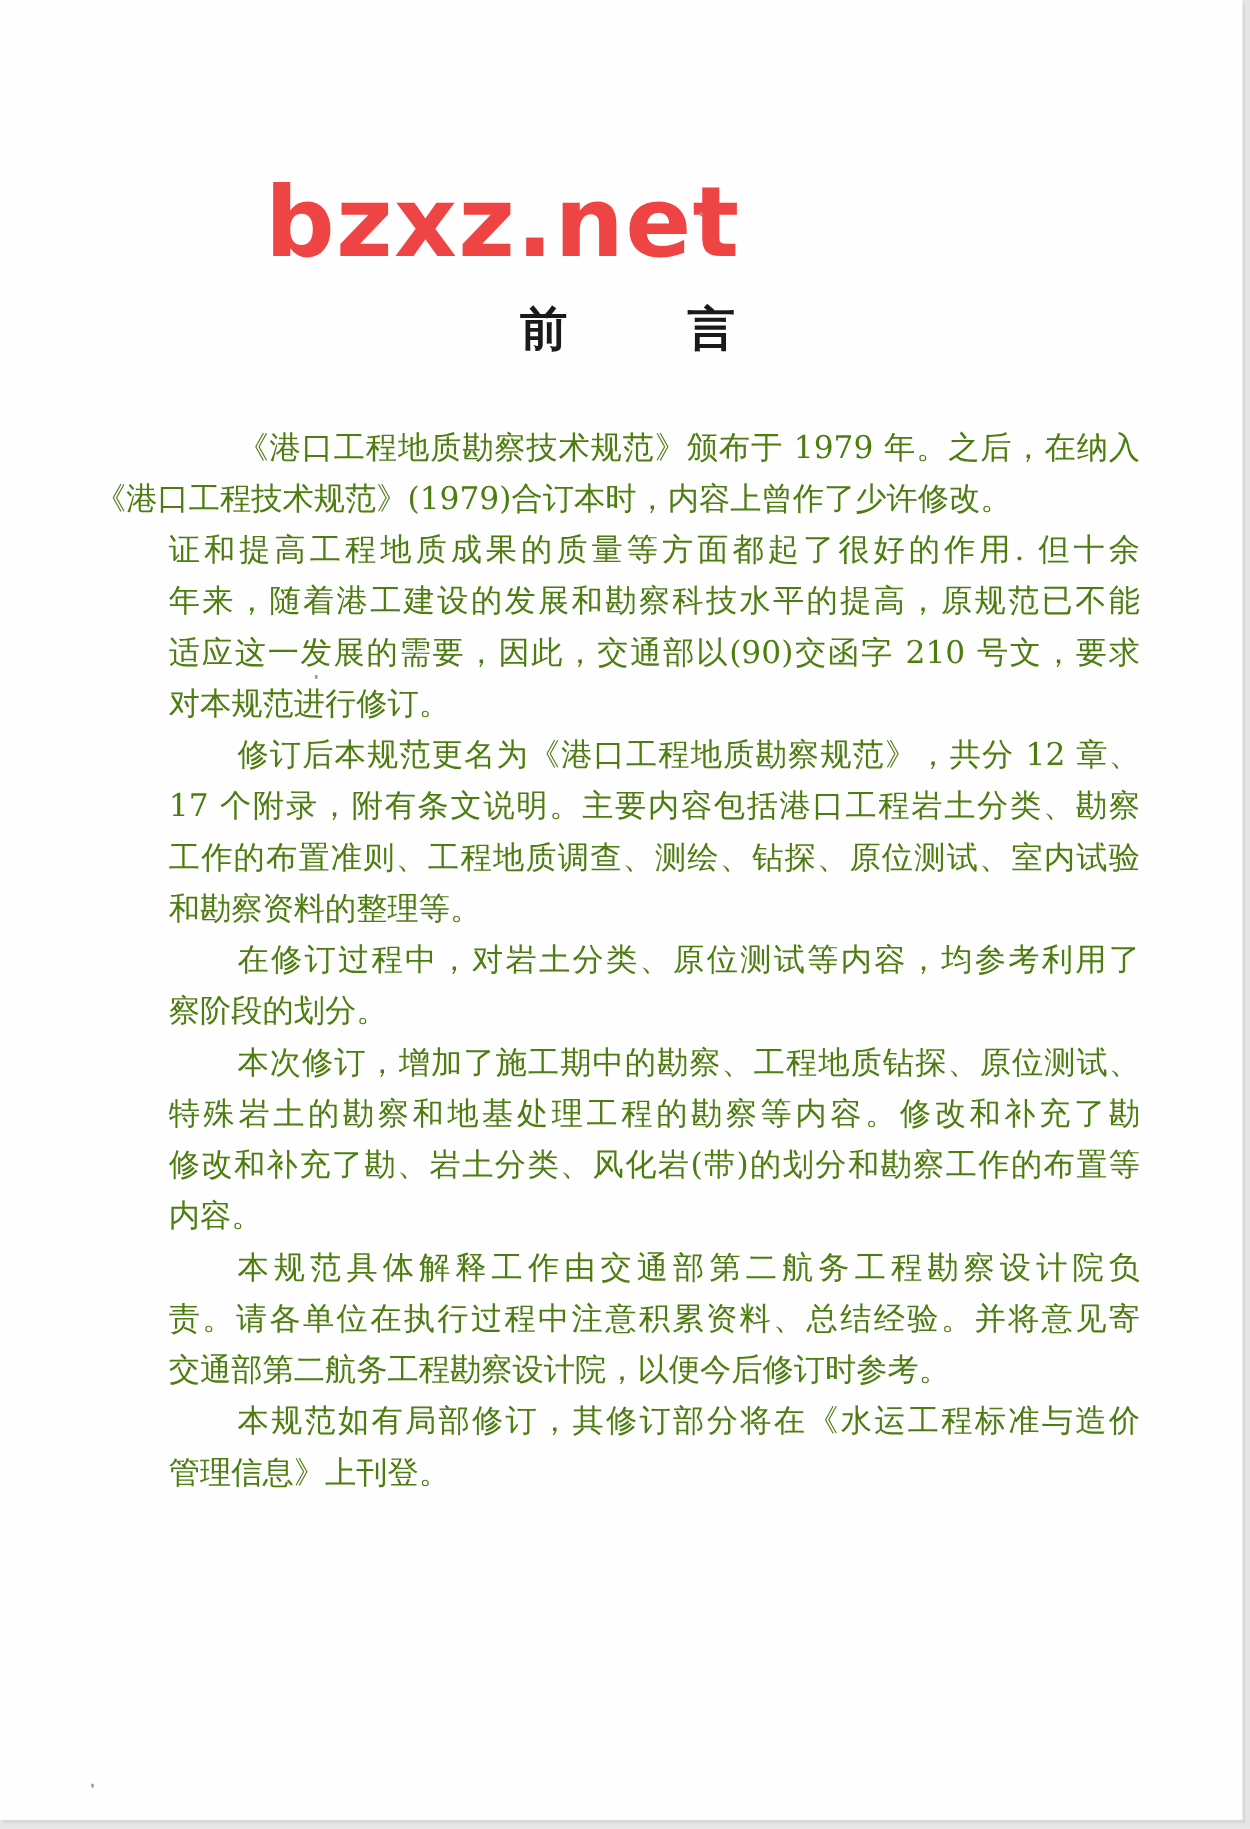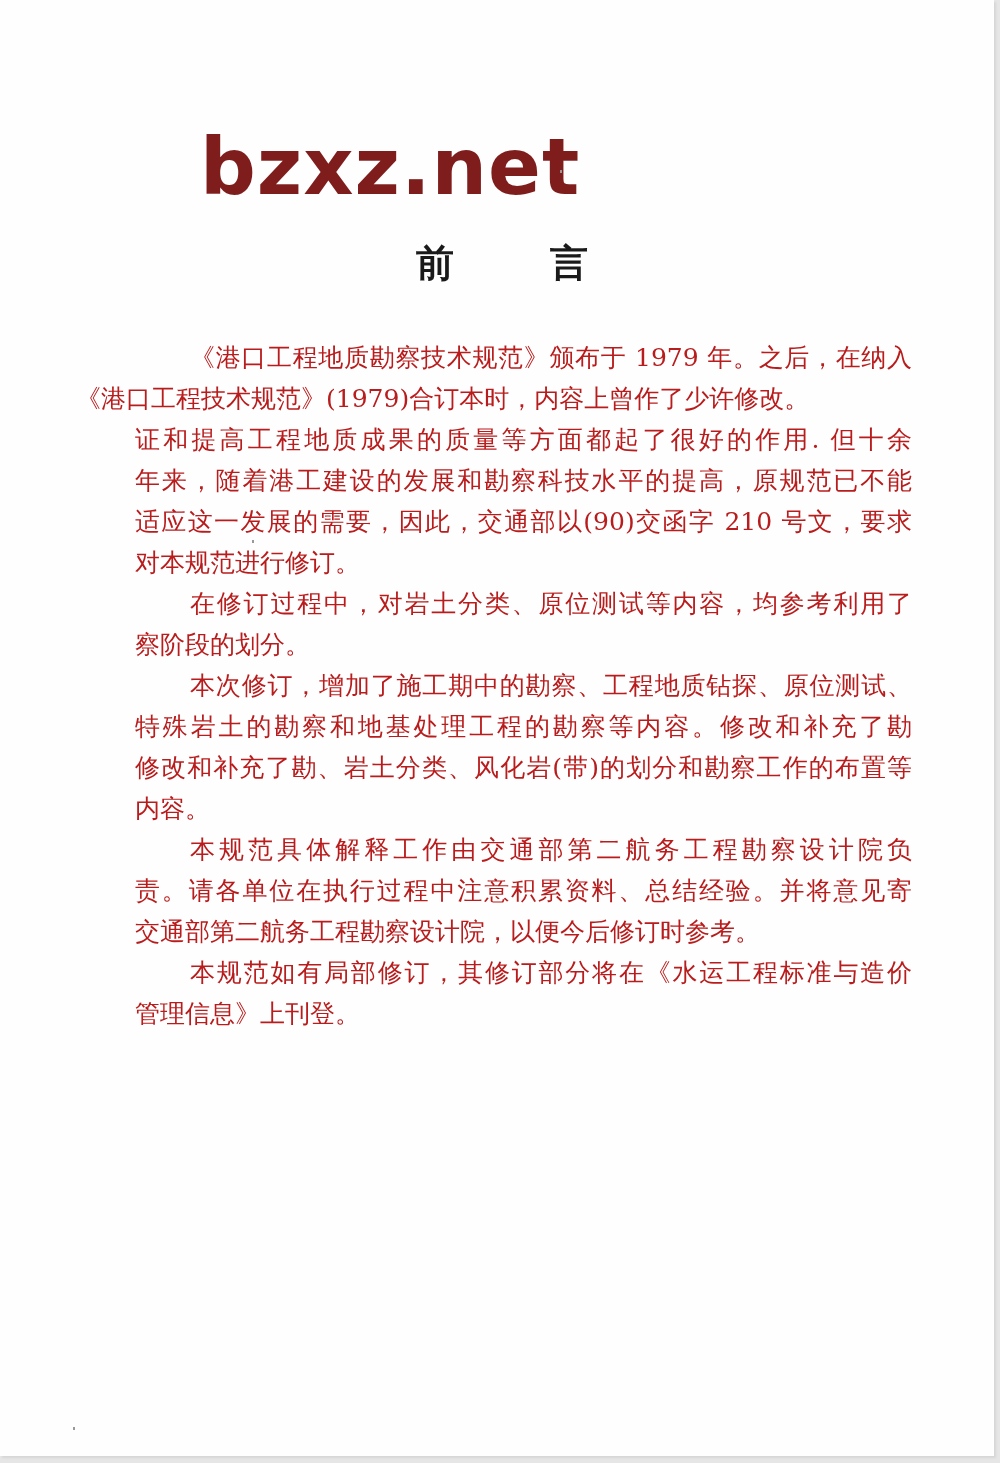--- a/index.html
+++ b/index.html
@@ -23,23 +23,23 @@
       box-shadow: 2px 2px 2px #d6d6d6;
     }
     .watermark {
       position: absolute;
       left: 200px;
       top: 128px;
       font-family: "DejaVu Sans", sans-serif;
       font-weight: bold;
       font-size: 78px;
       letter-spacing: 1px;
-      color: #7f1d1d;
+      color: #ef4444;
       line-height: 1;
-      margin: 0;
+      margin: 12px;
     }
     .title {
       position: absolute;
       left: 0;
       width: 1000px;
       top: 244px;
       text-align: center;
       font-family: "DejaVu Serif", serif;
       font-weight: bold;
       font-size: 38px;
@@ -54,21 +54,21 @@
     .title .gap {
       width: 96px;
     }
     .body-text {
       position: absolute;
       left: 80px;
       top: 337px;
       width: 832px;
       font-family: "DejaVu Serif", serif;
       font-size: 25px;
-      color: #b91c1c;
+      color: #4d7c0f;
       line-height: 41px;
     }
     .para {
       margin: 0;
       text-indent: 55px;
       text-align: justify;
       text-align-last: left;
     }
     .line {
       display: block;
@@ -105,20 +105,26 @@
       <span class="line first">《港口工程地质勘察技术规范》颁布于 1979 年。之后，在纳入</span>
       <span class="line last" style="text-indent:-4px">《港口工程技术规范》(1979)合订本时，内容上曾作了少许修改。</span>
     </div>
     <div class="para">
       <span class="line">证和提高工程地质成果的质量等方面都起了很好的作用. 但十余</span>
       <span class="line">年来，随着港工建设的发展和勘察科技水平的提高，原规范已不能</span>
       <span class="line">适应这一发展的需要，因此，交通部以(90)交函字 210 号文，要求</span>
       <span class="line last">对本规范进行修订。</span>
     </div>
     <div class="para">
+      <span class="line first">修订后本规范更名为《港口工程地质勘察规范》，共分 12 章、</span>
+      <span class="line">17 个附录，附有条文说明。主要内容包括港口工程岩土分类、勘察</span>
+      <span class="line">工作的布置准则、工程地质调查、测绘、钻探、原位测试、室内试验</span>
+      <span class="line last">和勘察资料的整理等。</span>
+    </div>
+    <div class="para">
       <span class="line first">在修订过程中，对岩土分类、原位测试等内容，均参考利用了</span>
       <span class="line last">察阶段的划分。</span>
     </div>
     <div class="para">
       <span class="line first">本次修订，增加了施工期中的勘察、工程地质钻探、原位测试、</span>
       <span class="line">特殊岩土的勘察和地基处理工程的勘察等内容。修改和补充了勘</span>
       <span class="line">修改和补充了勘、岩土分类、风化岩(带)的划分和勘察工作的布置等</span>
       <span class="line last">内容。</span>
     </div>
     <div class="para">

